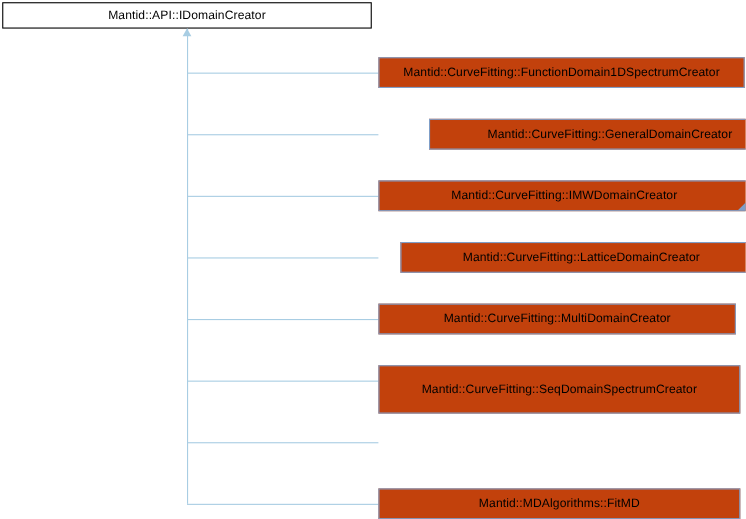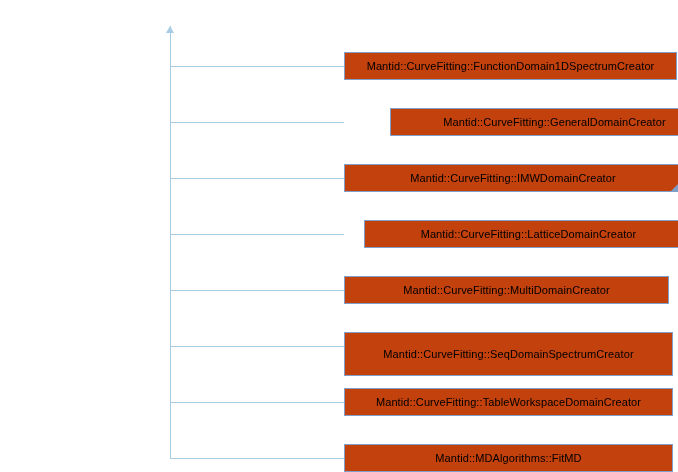--- a/index.html
+++ b/index.html
@@ -66,20 +66,23 @@
     border-left: 4px solid transparent;
     border-right: 4px solid transparent;
     border-bottom: 7px solid #a8cde3;
   }
 </style>
 </head>
 <body>
 
 <div id="diagram">
 
+  <div class="node node-root" id="root-node" style="left: 2px; top: 2px; width: 336px; height: 24px;">
+    <span>Mantid::API::IDomainCreator</span>
+  </div>
 
   <div class="arrowhead" id="inheritance-arrow" style="left: 166px; top: 26px;"></div>
 
   <div class="trunk" id="trunk-line" style="left: 170px; top: 26px; height: 432px;"></div>
 
   <div id="derived-container">
       <div class="branch" style="left: 170px; top: 66px; width: 174px;"></div>
       <div class="node node-derived" style="left: 344px; top: 52px; width: 333px; height: 28px;">
         <span>Mantid::CurveFitting::FunctionDomain1DSpectrumCreator</span>
       </div>
@@ -98,22 +101,19 @@
       </div>
       <div class="branch" style="left: 170px; top: 290px; width: 174px;"></div>
       <div class="node node-derived" style="left: 344px; top: 276px; width: 325px; height: 28px;">
         <span>Mantid::CurveFitting::MultiDomainCreator</span>
       </div>
       <div class="branch" style="left: 170px; top: 346px; width: 174px;"></div>
       <div class="node node-derived" style="left: 344px; top: 332px; width: 329px; height: 44px;">
         <span>Mantid::CurveFitting::SeqDomainSpectrumCreator</span>
       </div>
       <div class="branch" style="left: 170px; top: 402px; width: 174px;"></div>
-      <div class="node node-derived" style="left: 344px; top: 388px; width: 329px; height: 28px;">
-        <span>Mantid::CurveFitting::TableWorkspaceDomainCreator</span>
-      </div>
       <div class="branch" style="left: 170px; top: 458px; width: 174px;"></div>
       <div class="node node-derived" style="left: 344px; top: 444px; width: 329px; height: 28px;">
         <span>Mantid::MDAlgorithms::FitMD</span>
       </div>
     </div>
 
 </div>
 
 </body></html>

